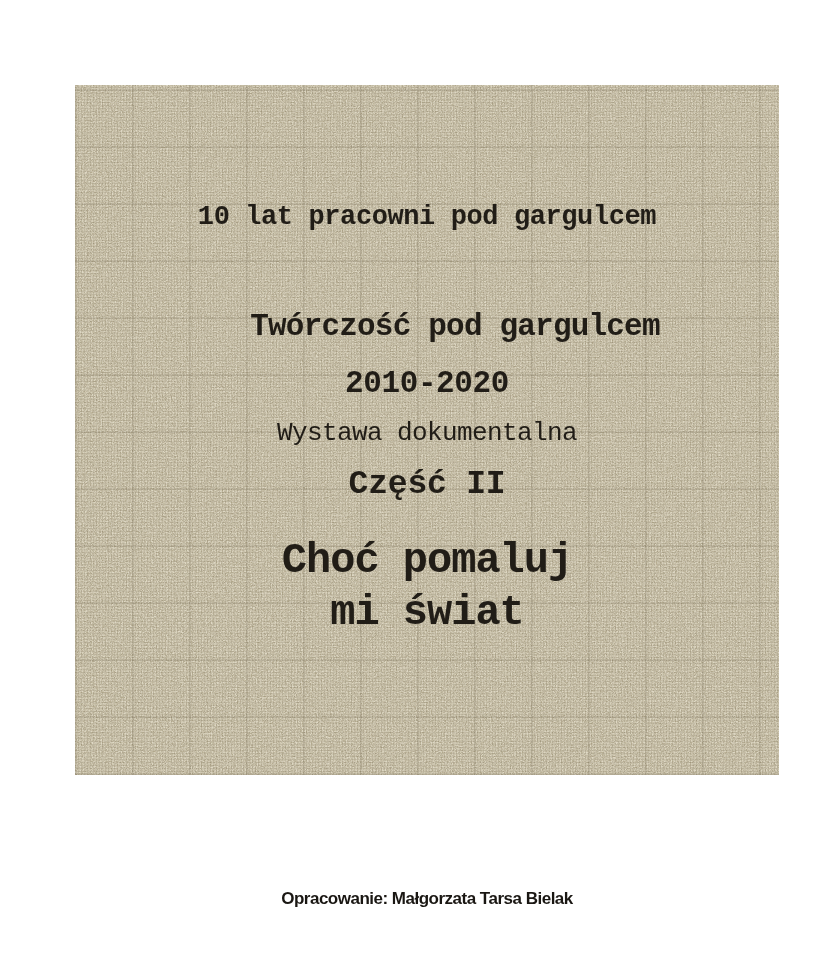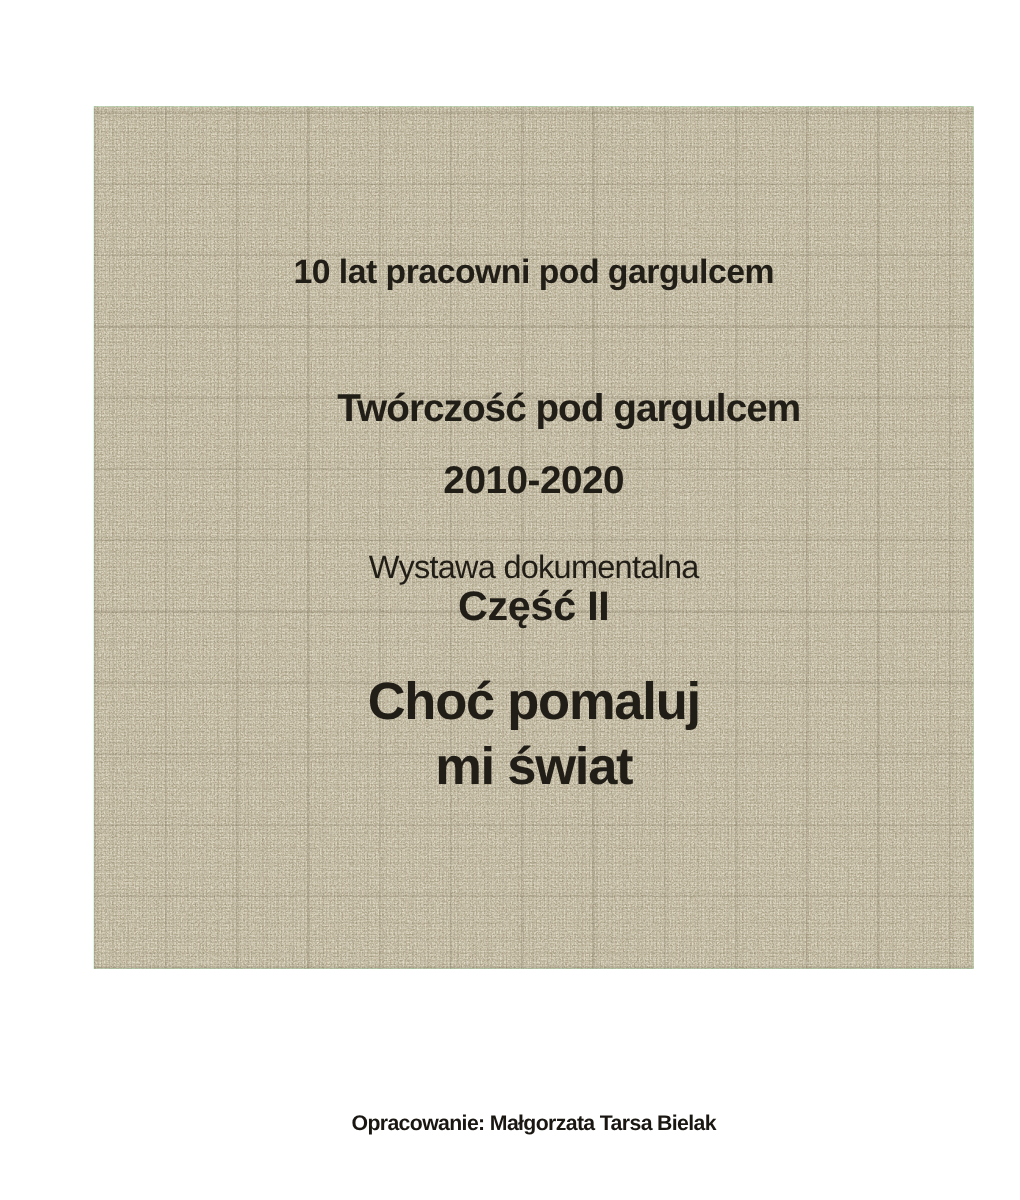--- a/index.html
+++ b/index.html
@@ -15,22 +15,23 @@
     overflow: hidden;
     font-family: "Liberation Sans", "DejaVu Sans", sans-serif;
   }
   
   .fabric {
     position: absolute;
     left: 75px;
     top: 85px;
     width: 704px;
     height: 690px;
-    background: #86efac;
+    background: #f9a8d4;
     overflow: hidden;
+    font-family: Liberation Mono, monospace;
   }
   .fabric-svg {
     position: absolute;
     left: 0; top: 0;
     width: 704px;
     height: 690px;
     display: block;
   }
   .grid-overlay {
     position: absolute;
@@ -48,21 +49,21 @@
     width: 704px;
     text-align: center;
     line-height: 1;
     color: #211d17;
     white-space: nowrap;
     z-index: 3;
   }
   .l-header  { top: 119px; font-size: 27px; font-weight: 700; letter-spacing: -0.4px; }
   .l-title   { top: 226px; font-size: 31px; font-weight: 700; letter-spacing: -0.8px; padding-left: 28px; }
   .l-years   { top: 283px; font-size: 31px; font-weight: 700; letter-spacing: -0.4px; }
-  .l-sub     { top: 335px; font-size: 26px; font-weight: 400; letter-spacing: -0.6px; margin-top: 20px; }
+  .l-sub     { top: 335px; font-size: 26px; font-weight: 400; letter-spacing: -0.6px; }
   .l-part    { top: 383px; font-size: 33px; font-weight: 700; letter-spacing: -0.2px; }
   .l-motto1  { top: 455px; font-size: 42px; font-weight: 700; letter-spacing: -1px; }
   .l-motto2  { top: 507px; font-size: 42px; font-weight: 700; letter-spacing: -1px; }
   
   .footer-line {
     position: absolute;
     left: 75px;
     width: 704px;
     text-align: center;
     line-height: 1;

